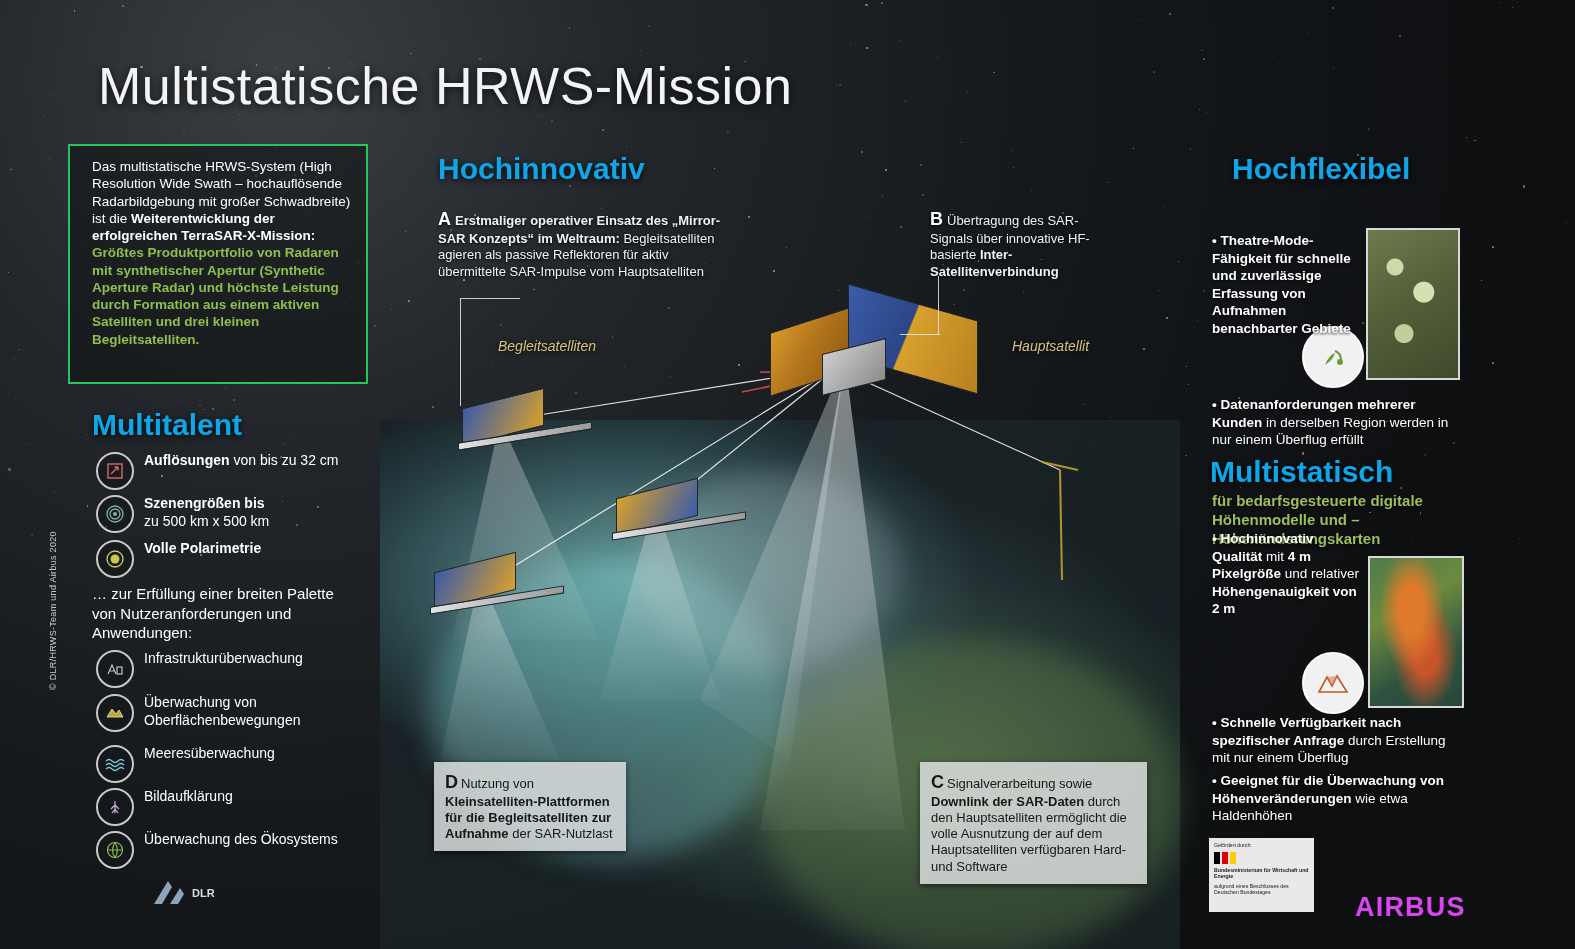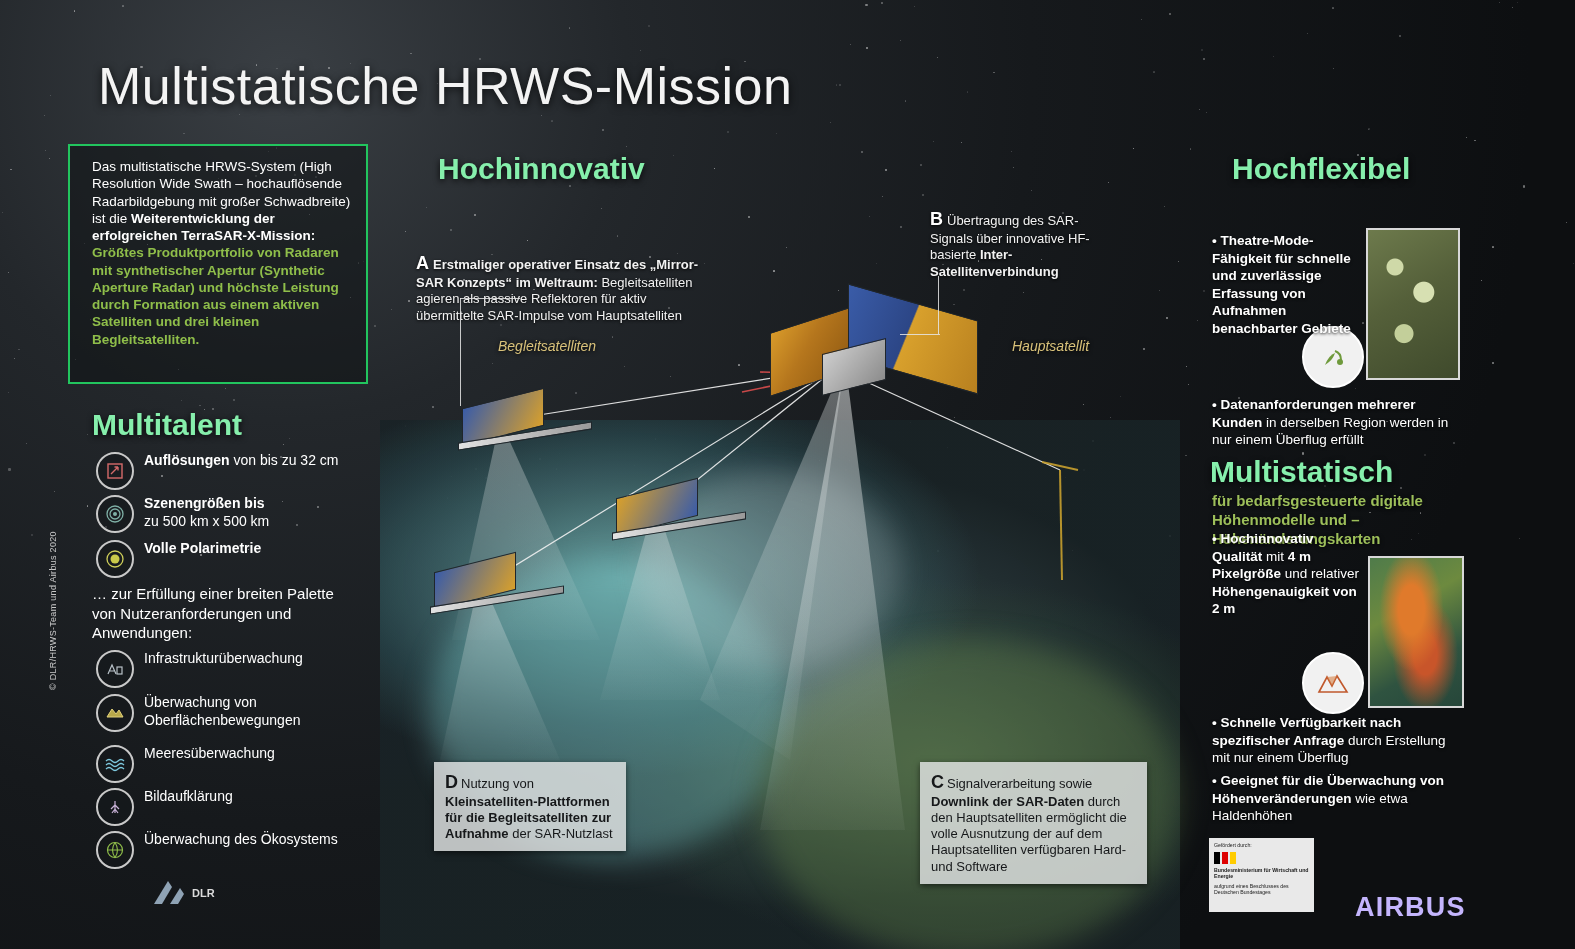--- a/index.html
+++ b/index.html
@@ -41,21 +41,21 @@
     border:2px solid #22c55e;
     background:rgba(15,18,20,.55);
     padding:12px 14px 14px 22px;
     box-sizing:border-box;
     font-size:13.5px;line-height:1.28;
   }
   .intro-box .b{font-weight:bold;color:#fff;}
   .intro-box .green{color:#8fbe4a;font-weight:bold;}
   
   .h-sec{
-    font-size:30px;font-weight:bold;color:#86efac;
+    font-size:30px;font-weight:bold;color:#0ea5e9;
     text-shadow:0 2px 6px rgba(0,0,0,.85);
   }
   #h-multitalent{position:absolute;left:92px;top:408px;}
   #h-hochinnovativ{position:absolute;left:438px;top:152px;}
   #h-hochflexibel{position:absolute;left:1232px;top:152px;}
   #h-multistatisch{position:absolute;left:1210px;top:455px;}
   .sub-green{
     position:absolute;font-size:15px;font-weight:bold;color:#9dbf5a;line-height:1.25;
     text-shadow:0 1px 4px rgba(0,0,0,.8);
   }
@@ -119,21 +119,21 @@
     position:absolute;width:58px;height:58px;border-radius:50%;
     background:#f1f1f1;border:2px solid #fff;
     display:flex;align-items:center;justify-content:center;
   }
   
   .dlr-logo{
     position:absolute;left:150px;top:878px;display:flex;align-items:center;gap:6px;
   }
   .airbus-logo{
     position:absolute;left:1355px;top:892px;
-    font-size:27px;font-weight:bold;letter-spacing:1.2px;color:#c4b5fd;
+    font-size:27px;font-weight:bold;letter-spacing:1.2px;color:#d946ef;
   }
   .bmwi{
     position:absolute;left:1209px;top:838px;width:105px;height:74px;
     background:#e9e9e9;color:#1a1a1a;font-size:5.2px;line-height:1.25;
     padding:4px 5px;box-sizing:border-box;
   }
   .bmwi .flag{display:flex;gap:2px;margin:3px 0 3px;}
   .bmwi .flag i{display:block;width:6px;height:12px;}
   .credit{
     position:absolute;left:48px;top:690px;
@@ -565,21 +565,21 @@
   <div class="feat" style="left:96px;top:831px;">
     <span class="badge">
       <svg width="20" height="20" viewBox="0 0 20 20">
           <circle cx="10" cy="10" r="7.5" fill="none" stroke="#8fbe4a" stroke-width="1.2"></circle>
           <path d="M2.5 10 H17.5 M10 2.5 q5 7.5 0 15 q-5-7.5 0-15" stroke="#8fbe4a" stroke-width="1.1" fill="none"></path>
         </svg>
     </span>
     <span class="txt">Überwachung des Ökosystems</span>
   </div>
 
-  <div class="ann" style="left:416px;top:208px;width:300px;margin-top:44px;">
+  <div class="ann" style="left:438px;top:208px;width:300px;">
     <span class="let">A</span><b>Erstmaliger operativer Einsatz des „Mirror-SAR Konzepts“ im Weltraum:</b>
     <span>Begleitsatelliten agieren als passive Reflektoren für aktiv übermittelte SAR-Impulse vom Hauptsatelliten</span>
   </div>
   <div class="leader" style="left:460px;top:298px;width:60px;"></div>
   <div class="leader-v" style="left:460px;top:298px;height:108px;"></div>
 
   <div class="ann" style="left:930px;top:208px;width:185px;">
     <span class="let">B</span><span>Übertragung des SAR-Signals über innovative HF-basierte </span><b>Inter-Satellitenverbindung</b>
   </div>
   <div class="leader-v" style="left:938px;top:276px;height:58px;"></div>

